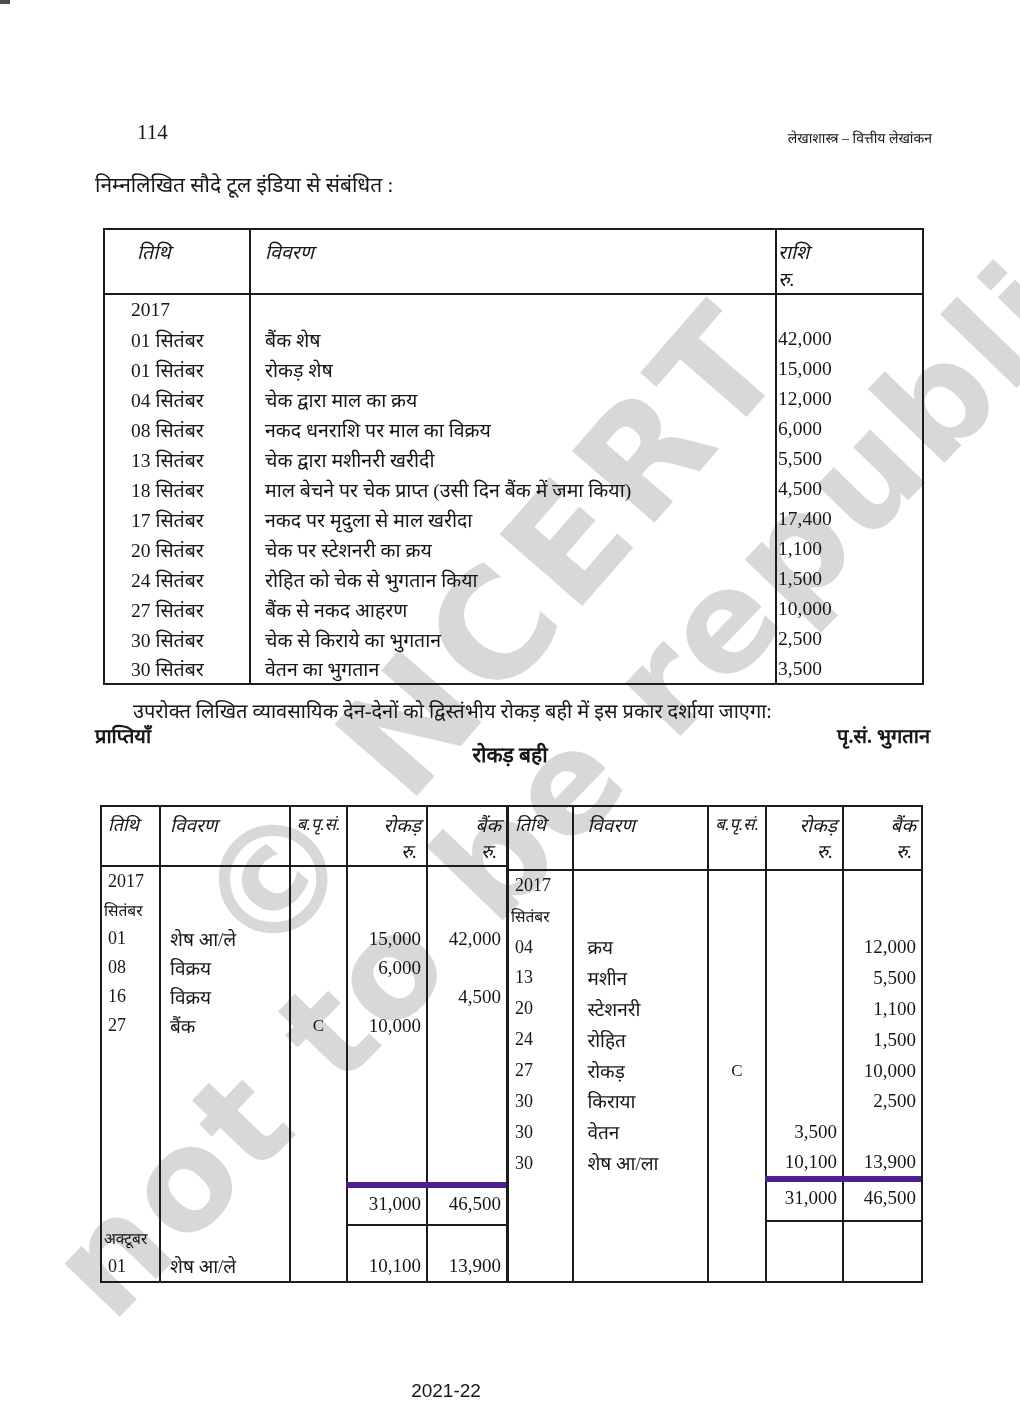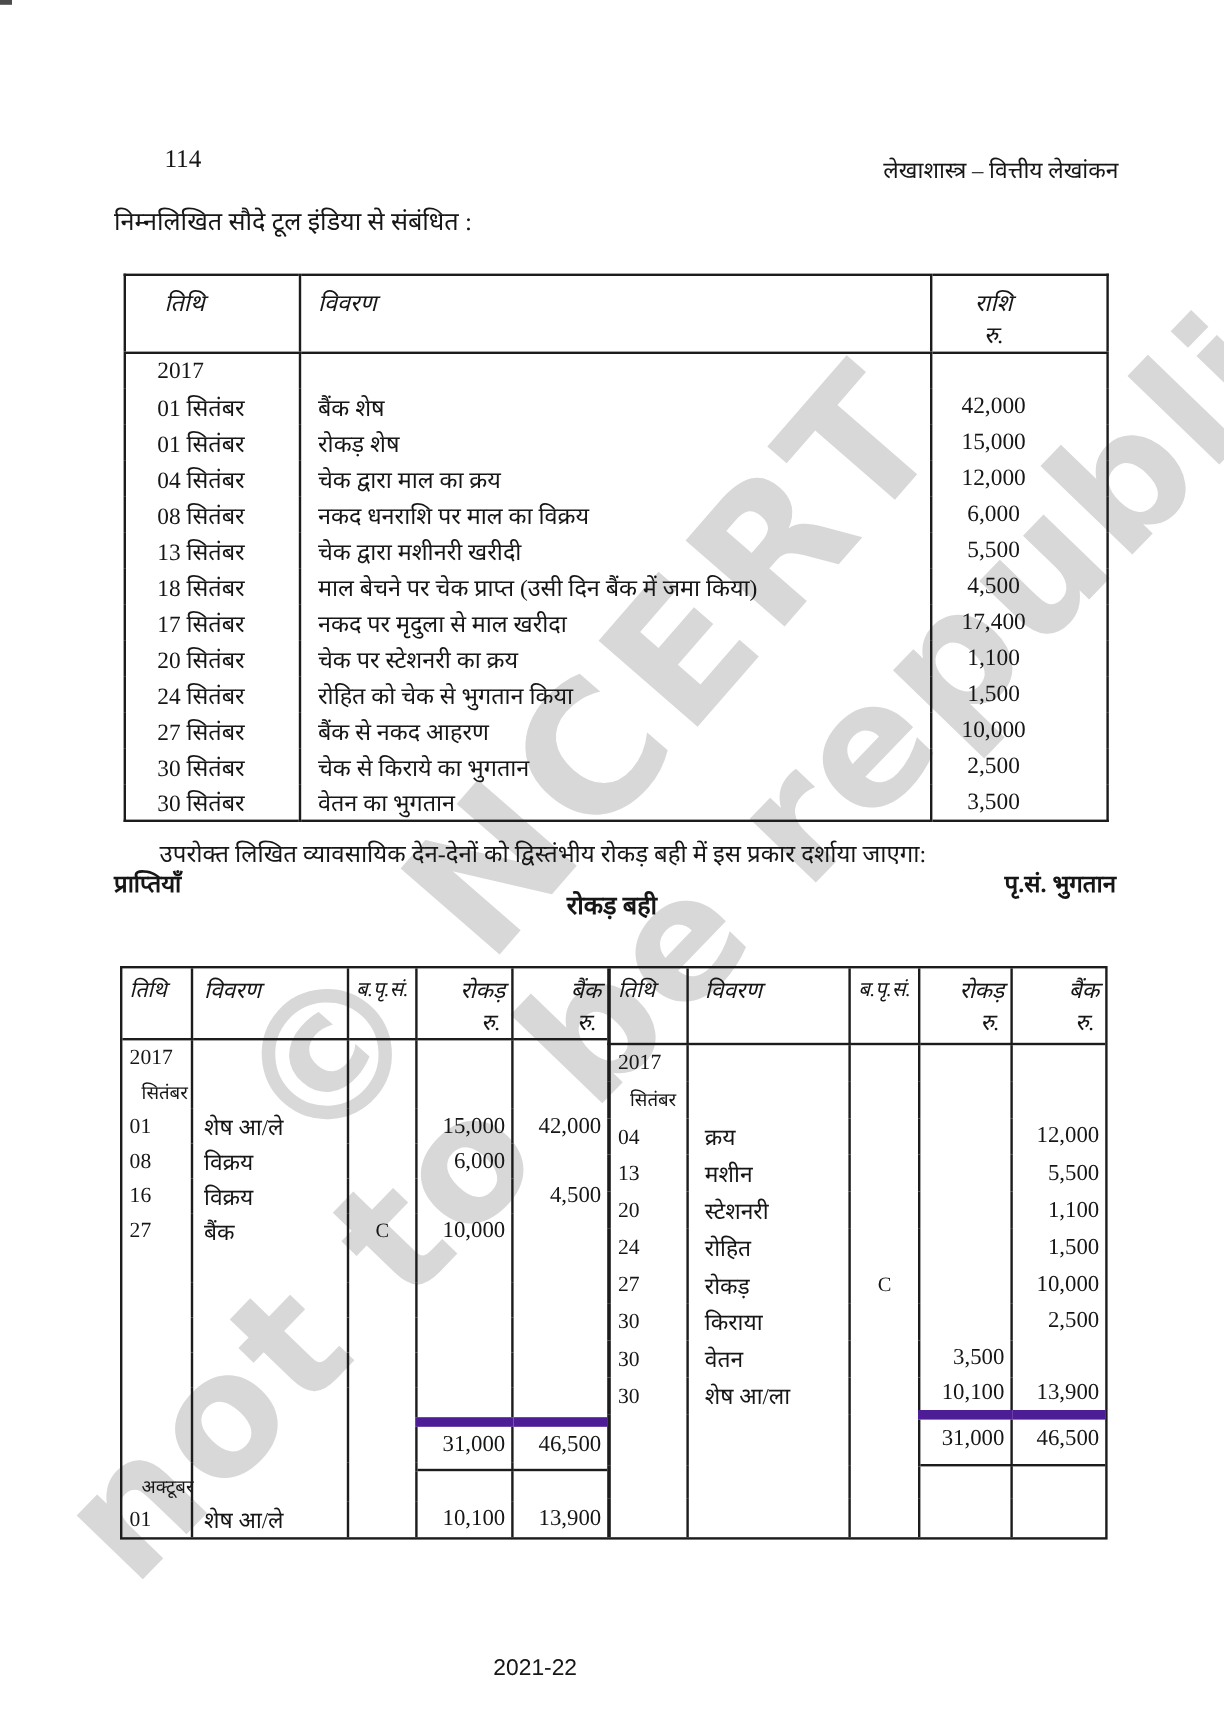--- a/index.html
+++ b/index.html
@@ -13,68 +13,68 @@
     position:absolute; z-index:0; white-space:nowrap;
     font-family:"DejaVu Sans","Liberation Sans",sans-serif; font-weight:bold;
     color:#d8d8d8; transform-origin:0 0; user-select:none;
   }
   .wm1{ left:160px; top:880px; font-size:150px; letter-spacing:8px; transform:rotate(-49deg); }
   .wm2{ left:18px;  top:1235px; font-size:140px; letter-spacing:4px; transform:rotate(-46deg); }
   .corner{ position:absolute; left:0; top:0; width:10px; height:4px; background:#4c4c4c; z-index:2; }
   .abs{ position:absolute; z-index:1; }
 
   .pgnum{ left:95px; top:120px; font-size:21px;margin-left:42px; }
-  .hdr-right{ right:88px; top:128px; font-size:19px; }
+  .hdr-right{ right:88px; top:128px; font-size:14px; }
   .intro{ left:95px; top:170px; font-size:21px; }
   .between{ left:133px; top:697px; font-size:20px; }
   .cb-title{ left:0; top:740px; width:1020px; text-align:center; font-size:21px; font-weight:bold; }
   .captions{ left:95px; top:722px; width:835px; display:flex; justify-content:space-between; font-size:20px; font-weight:bold; }
   .footer{ left:0; top:1380px; width:892px; text-align:center; font-size:19px; font-family:"Liberation Sans","DejaVu Sans",sans-serif; }
 
   
   table.txn{
     position:absolute; z-index:1; left:103px; top:228px; width:819px;
     border-collapse:collapse; table-layout:fixed; border:2px solid #1c1c1c;
     font-size:19.5px;
   }
   .txn td{ border-left:2px solid #1c1c1c; overflow:visible; white-space:nowrap; }
   .txn td:first-child{ border-left:0; }
   .txn tr.hd td{ border-bottom:2px solid #1c1c1c; vertical-align:top; font-style:italic; padding-top:8px; height:52px; }
   .txn tr.b{ height:30px; }
   .txn .dt{ padding-left:26px; }
   .txn tr.hd .dt{ padding-left:32px; }
   .txn .pt{ padding-left:14px; }
-  .txn .amt{ text-align:center; padding-right:44px;margin-left:40px; }
+  .txn .amt{ text-align:left; padding-right:44px;margin-left:40px; }
 
   
   .cb-wrap{
     position:absolute; z-index:1; left:100px; top:805px; width:819px;
     border:2px solid #1c1c1c; display:flex; align-items:stretch;
   }
   table.cb{ border-collapse:collapse; table-layout:fixed; font-size:19px; }
   table.cbl{ width:404px; }
   table.cbr{ width:415px; border-left:3px solid #1c1c1c; }
   .cb td{ border-right:2px solid #1c1c1c; white-space:nowrap; overflow:visible; }
   .cb td:last-child{ border-right:0; }
   .cb tr{ height:29px; }
   .cb tr.hd{ height:57px; }
   .cb tr.hd td{ border-bottom:2px solid #1c1c1c; vertical-align:top; font-style:italic; padding-top:5px; }
   .cb tr.trow{ height:34px; }
   .cb tr.sp{ height:6px; }
   .cb tr.mr{ height:26px; }
   .cb tr.lr{ height:30px; }
   .cb .d{ padding-left:6px; font-size:18px; }
-  .cb .d.small{ font-size:15.5px; padding-left:16px; }
+  .cb .d.small{ font-size:15.5px; padding-left:2px; }
   .cb .p{ padding-left:9px; }
   .cbr .p{ padding-left:13px; }
   .cb .l{ text-align:center; font-size:17px; }
   .cb .num{ text-align:right; padding-right:5px; }
   .cb .num2{ text-align:right; padding-right:5px; }
   .cb .num2 .ru{ padding-right:4px; }
-  .cb td.tt{ border-top:8px solid #4c1d95; }
+  .cb td.tt{ border-top:6px solid #4c1d95; }
   .cb td.db{ border-bottom:2px solid #1c1c1c; }
 </style>
 </head>
 <body>
 
 <div class="page">
 
   <div class="corner"></div>
 
   <div class="wm wm1">© NCERT</div>

